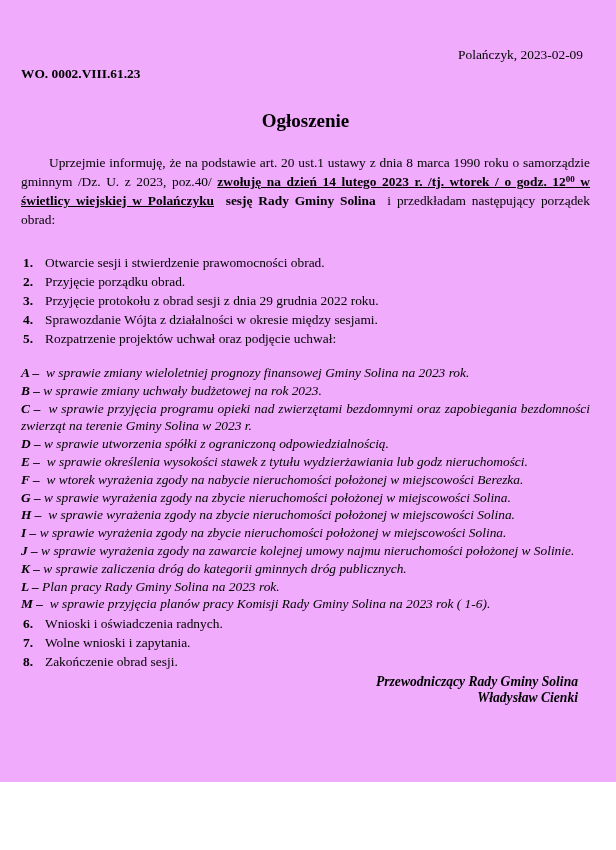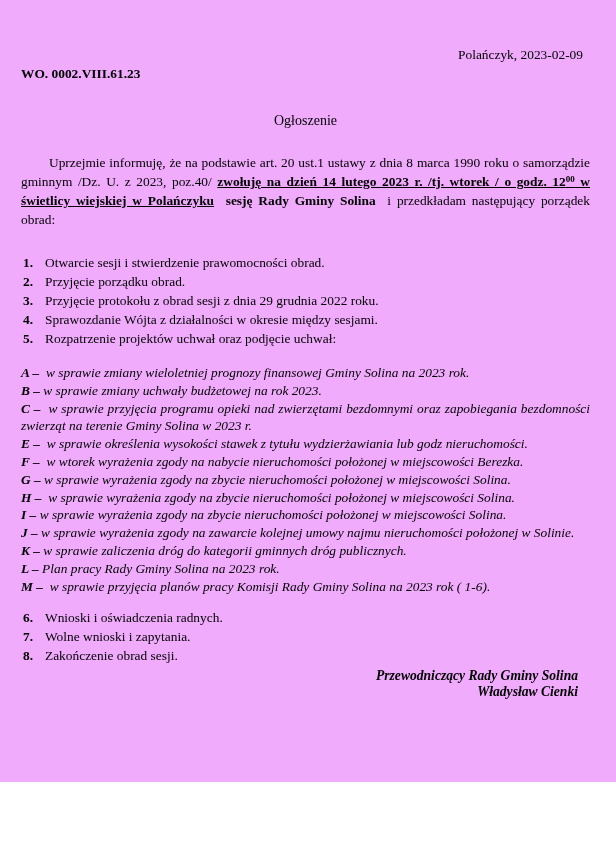--- a/index.html
+++ b/index.html
@@ -8,32 +8,32 @@
   .page {
     width: 616px; height: 782px;
     background: #f0abfc; color: #000000;
     font-family: "Liberation Serif", "DejaVu Serif", serif;
     font-size: 13.4px; line-height: 19px;
     padding: 45px 26px 0 21px;
     overflow: hidden;
   }
   .date-line { text-align: right; padding-right: 7px; }
   .ref-line { font-weight: bold; }
-  .doc-title { text-align: center; font-weight: normal; font-size: 14px; margin-top: 28px; }
+  .doc-title { text-align: center; font-weight: bold; font-size: 19px; margin-top: 28px; }
   .intro { margin-top: 23px; text-align: justify; text-indent: 28px; }
   .u { text-decoration: underline; }
   b { font-weight: bold; }
   sup { font-size: 9px; line-height: 0; vertical-align: 4px; }
   .agenda { margin-top: 24px; }
   .agenda-row { padding-left: 2px; }
   .agenda-num { display: inline-block; width: 22px; font-weight: bold; }
   .resolutions { margin-top: 16px; font-style: italic; }
   .resolutions p { text-align: justify; line-height: 17.8px; }
   .res-letter { font-weight: bold; white-space: pre; }
-  .agenda-bottom { margin-top: 13px; }
+  .agenda-bottom { margin-top: 1px; }
   .signature {
     margin-top: 3px; margin-left: 212px; width: 345px;
     text-align: right; font-weight: bold; font-style: italic;
     line-height: 16px; font-size: 13.6px;
   }
 </style>
 </head>
 <body>
 
 <div class="page">
@@ -50,20 +50,21 @@
     <div class="agenda-row"><span class="agenda-num">2.</span><span>Przyjęcie porządku obrad.</span></div>
     <div class="agenda-row"><span class="agenda-num">3.</span><span>Przyjęcie protokołu z obrad sesji z dnia 29 grudnia 2022 roku.</span></div>
     <div class="agenda-row"><span class="agenda-num">4.</span><span>Sprawozdanie Wójta z działalności w okresie między sesjami.</span></div>
     <div class="agenda-row"><span class="agenda-num">5.</span><span>Rozpatrzenie projektów uchwał oraz podjęcie uchwał:</span></div>
   </div>
 
   <div class="resolutions">
     <p><b class="res-letter">A – </b> <span>w sprawie zmiany wieloletniej prognozy finansowej Gminy Solina na 2023 rok.</span></p>
     <p><b class="res-letter">B –</b> <span>w sprawie zmiany uchwały budżetowej na rok 2023.</span></p>
     <p><b class="res-letter">C – </b> <span>w sprawie przyjęcia programu opieki nad zwierzętami bezdomnymi oraz zapobiegania bezdomności zwierząt na terenie Gminy Solina w 2023 r.</span></p>
+    <p><b class="res-letter">D –</b> <span>w sprawie utworzenia spółki z ograniczoną odpowiedzialnością.</span></p>
     <p><b class="res-letter">E – </b> <span>w sprawie określenia wysokości stawek z tytułu wydzierżawiania lub godz nieruchomości.</span></p>
     <p><b class="res-letter">F – </b> <span>w wtorek wyrażenia zgody na nabycie nieruchomości położonej w miejscowości Berezka.</span></p>
     <p><b class="res-letter">G –</b> <span>w sprawie wyrażenia zgody na zbycie nieruchomości położonej w miejscowości Solina.</span></p>
     <p><b class="res-letter">H – </b> <span>w sprawie wyrażenia zgody na zbycie nieruchomości położonej w miejscowości Solina.</span></p>
     <p><b class="res-letter">I –</b> <span>w sprawie wyrażenia zgody na zbycie nieruchomości położonej w miejscowości Solina.</span></p>
     <p><b class="res-letter">J –</b> <span>w sprawie wyrażenia zgody na zawarcie kolejnej umowy najmu nieruchomości położonej w Solinie.</span></p>
     <p><b class="res-letter">K –</b> <span>w sprawie zaliczenia dróg do kategorii gminnych dróg publicznych.</span></p>
     <p><b class="res-letter">L –</b> <span>Plan pracy Rady Gminy Solina na 2023 rok.</span></p>
     <p><b class="res-letter">M – </b> <span>w sprawie przyjęcia planów pracy Komisji Rady Gminy Solina na 2023 rok ( 1-6).</span></p>
   </div>

